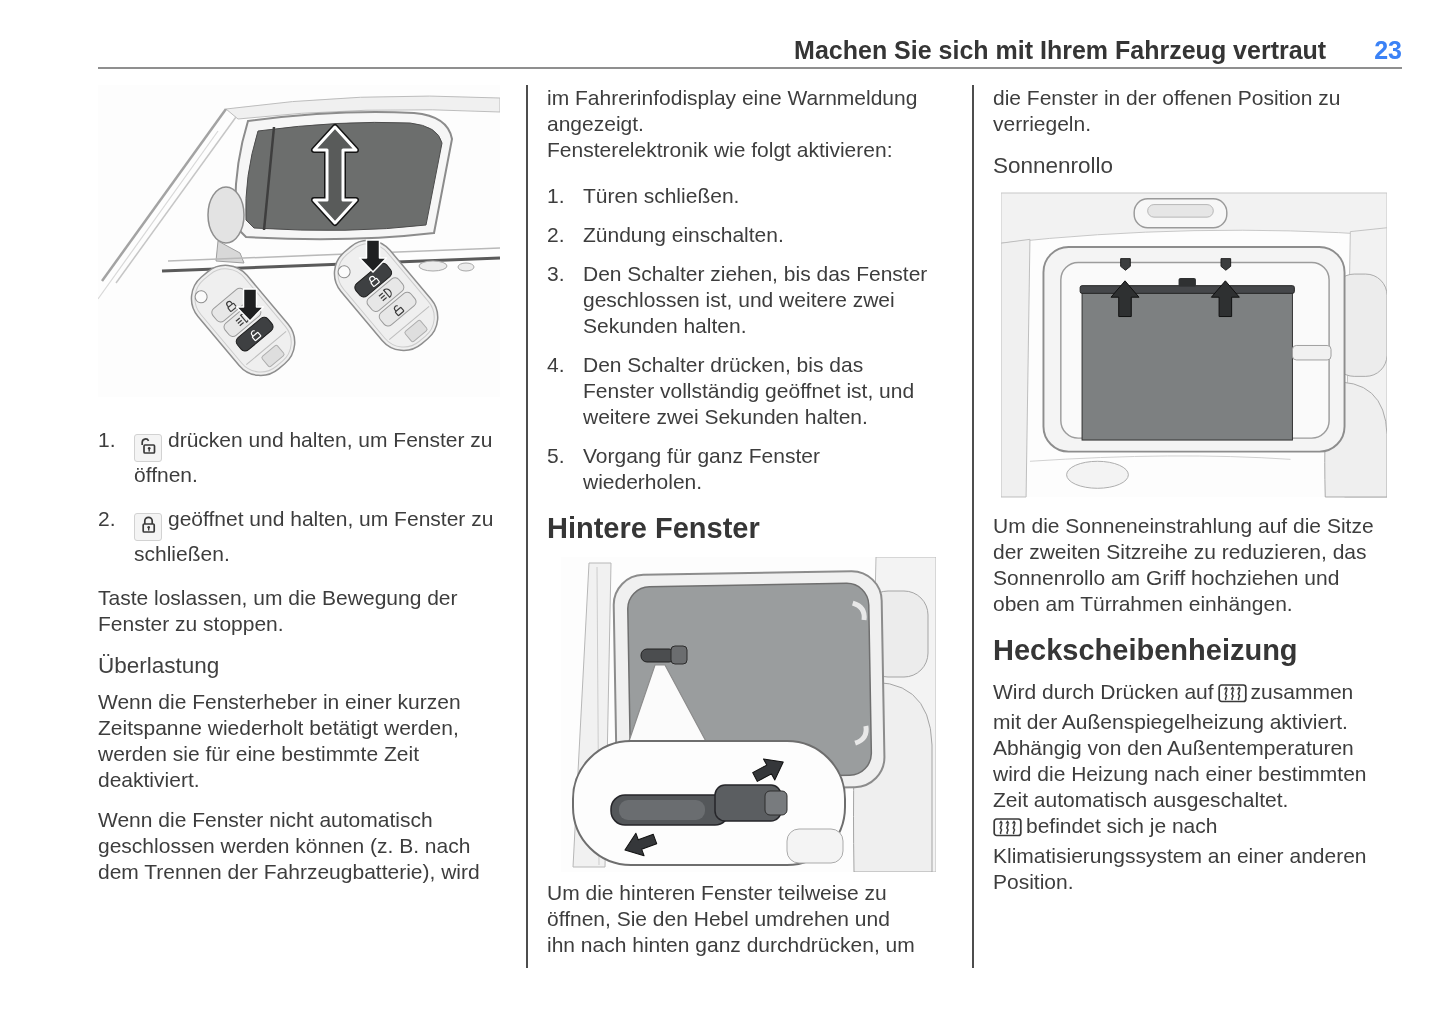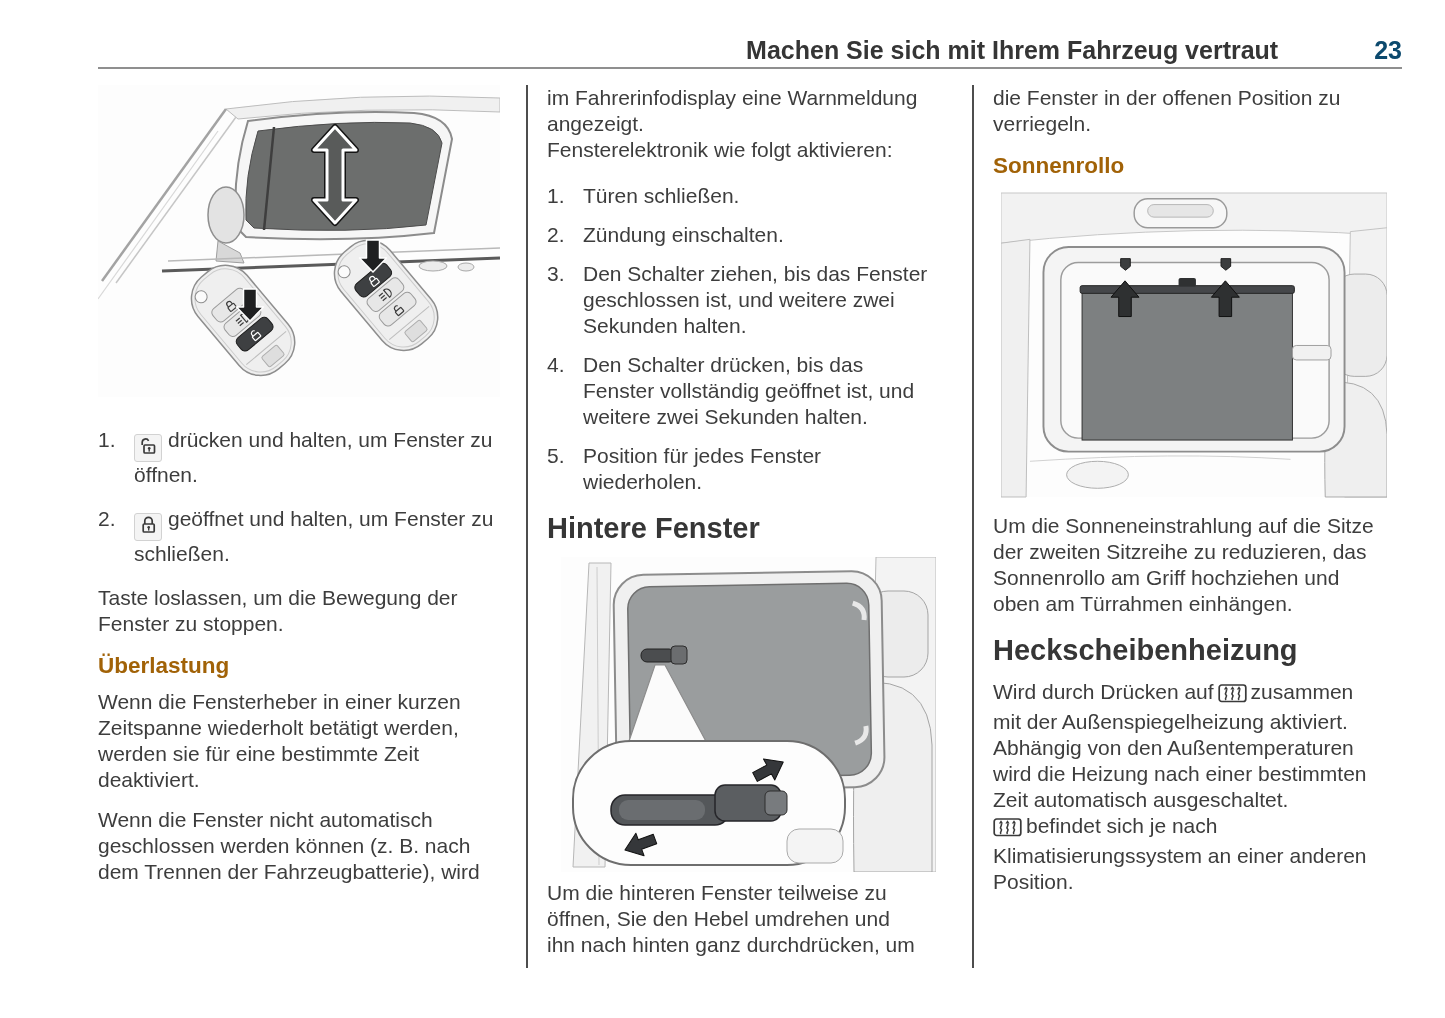--- a/index.html
+++ b/index.html
@@ -3,35 +3,35 @@
 <meta charset="utf-8">
 <style>
   html,body{margin:0;padding:0;background:#e8e8e8;}
   .page{
     position:relative; width:1445px; height:1018px; background:#ffffff;
     font-family:"Liberation Sans", sans-serif; color:#3d3d3d; overflow:hidden;
   }
   
   .header-row{
     position:absolute; left:98px; top:36px; width:1304px;
-    display:flex; justify-content:flex-end; align-items:baseline; gap:96px;
+    display:flex; justify-content:flex-end; align-items:baseline; gap:48px;
   }
   .header-title{font-size:25px; font-weight:bold; color:#353535; white-space:nowrap;}
-  .header-page{font-size:25px; font-weight:bold; color:#0c4a6e;}
+  .header-page{font-size:25px; font-weight:bold; color:#3b82f6;}
   .header-rule{position:absolute; left:98px; top:67px; width:1304px; height:2px; background:#8f8f8f;}
   
   .col{position:absolute; top:85px; font-size:21px; line-height:26px;}
   #col1{left:98px;  width:402px;}
   #col2{left:547px; width:386px;}
   #col3{left:993px; width:394px;}
   .divider{position:absolute; top:85px; width:2px; height:883px; background:#4d4d4d;}
   #divider1{left:526px;}
   #divider2{left:972px;}
   p{margin:0 0 14px 0;}
-  .h-small{font-size:22.5px; line-height:28px; font-weight:bold; color:#a16207; margin:15px 0 9px 0;}
+  .h-small{font-size:22.5px; line-height:28px; font-weight:normal; color:#404040; margin:15px 0 9px 0;}
   .h-large{font-size:29px;   line-height:34px; font-weight:bold; color:#363636; margin:16px 0 12px 0;}
   
   .li{display:flex; margin-bottom:18px;}
   .li .marker{flex:0 0 36px; width:36px;}
   .li .body{flex:1 1 auto;}
   .steps .li{margin-bottom:13px;}
   .list{margin-bottom:16px;}
   
   .fig{display:block; margin:0 0 30px 0;}
   #fig2{margin:6px 0 8px 14px;}
@@ -186,21 +186,21 @@
       <div class="li">
         <span class="marker">3.</span>
         <span class="body">Den Schalter ziehen, bis das Fenster geschlossen ist, und weitere zwei Sekunden halten.</span>
       </div>
       <div class="li">
         <span class="marker">4.</span>
         <span class="body">Den Schalter drücken, bis das Fenster vollständig geöffnet ist, und weitere zwei Sekunden halten.</span>
       </div>
       <div class="li">
         <span class="marker">5.</span>
-        <span class="body">Position für jedes Fenster wiederholen.</span>
+        <span class="body">Vorgang für ganz Fenster wiederholen.</span>
       </div>
     </div>
 
     <div class="h-large">Hintere Fenster</div>
 
     <svg class="fig" id="fig2" width="375" height="315" viewBox="0 0 375 315">
       <rect width="375" height="315" fill="#fdfdfd"></rect>
 
       <path d="M28 6 L50 6 L44 310 L12 310 Z" fill="#f1f1f1" stroke="#b7b7b7"></path>
       <path d="M36 10 L38 308" stroke="#cccccc" fill="none"></path>

